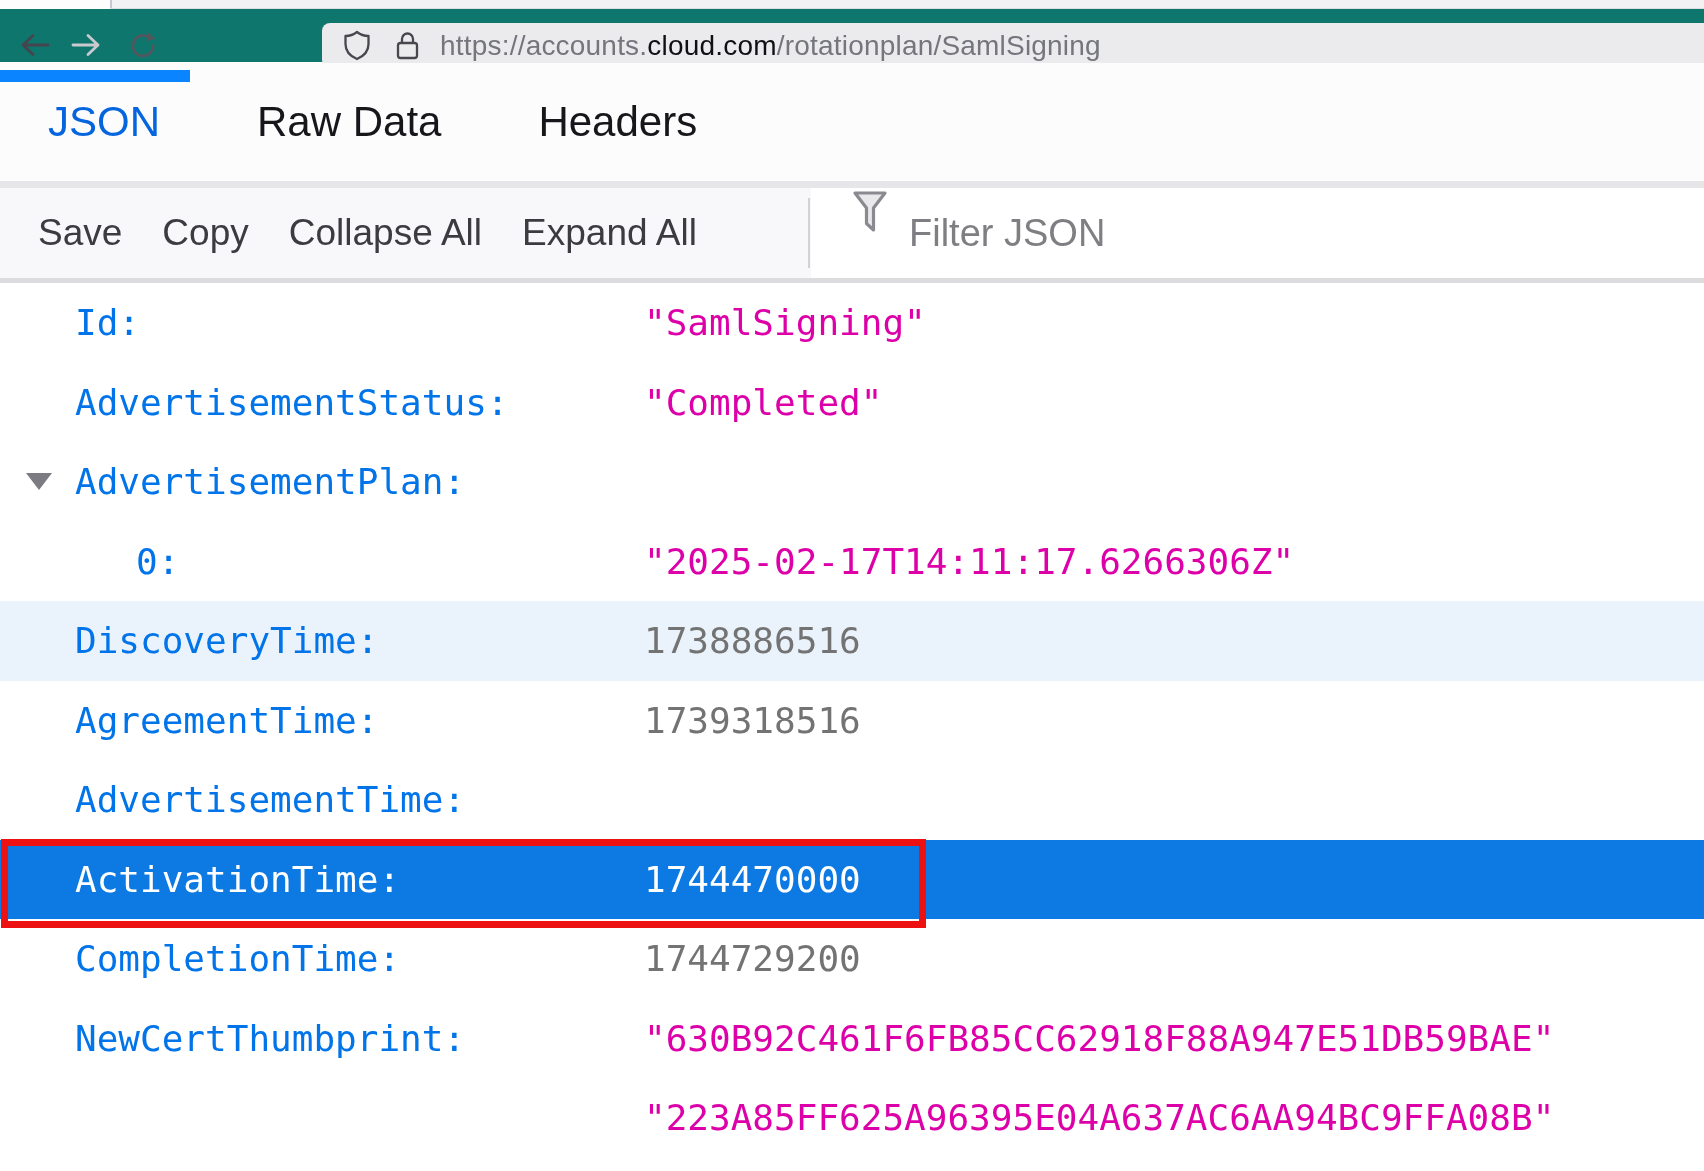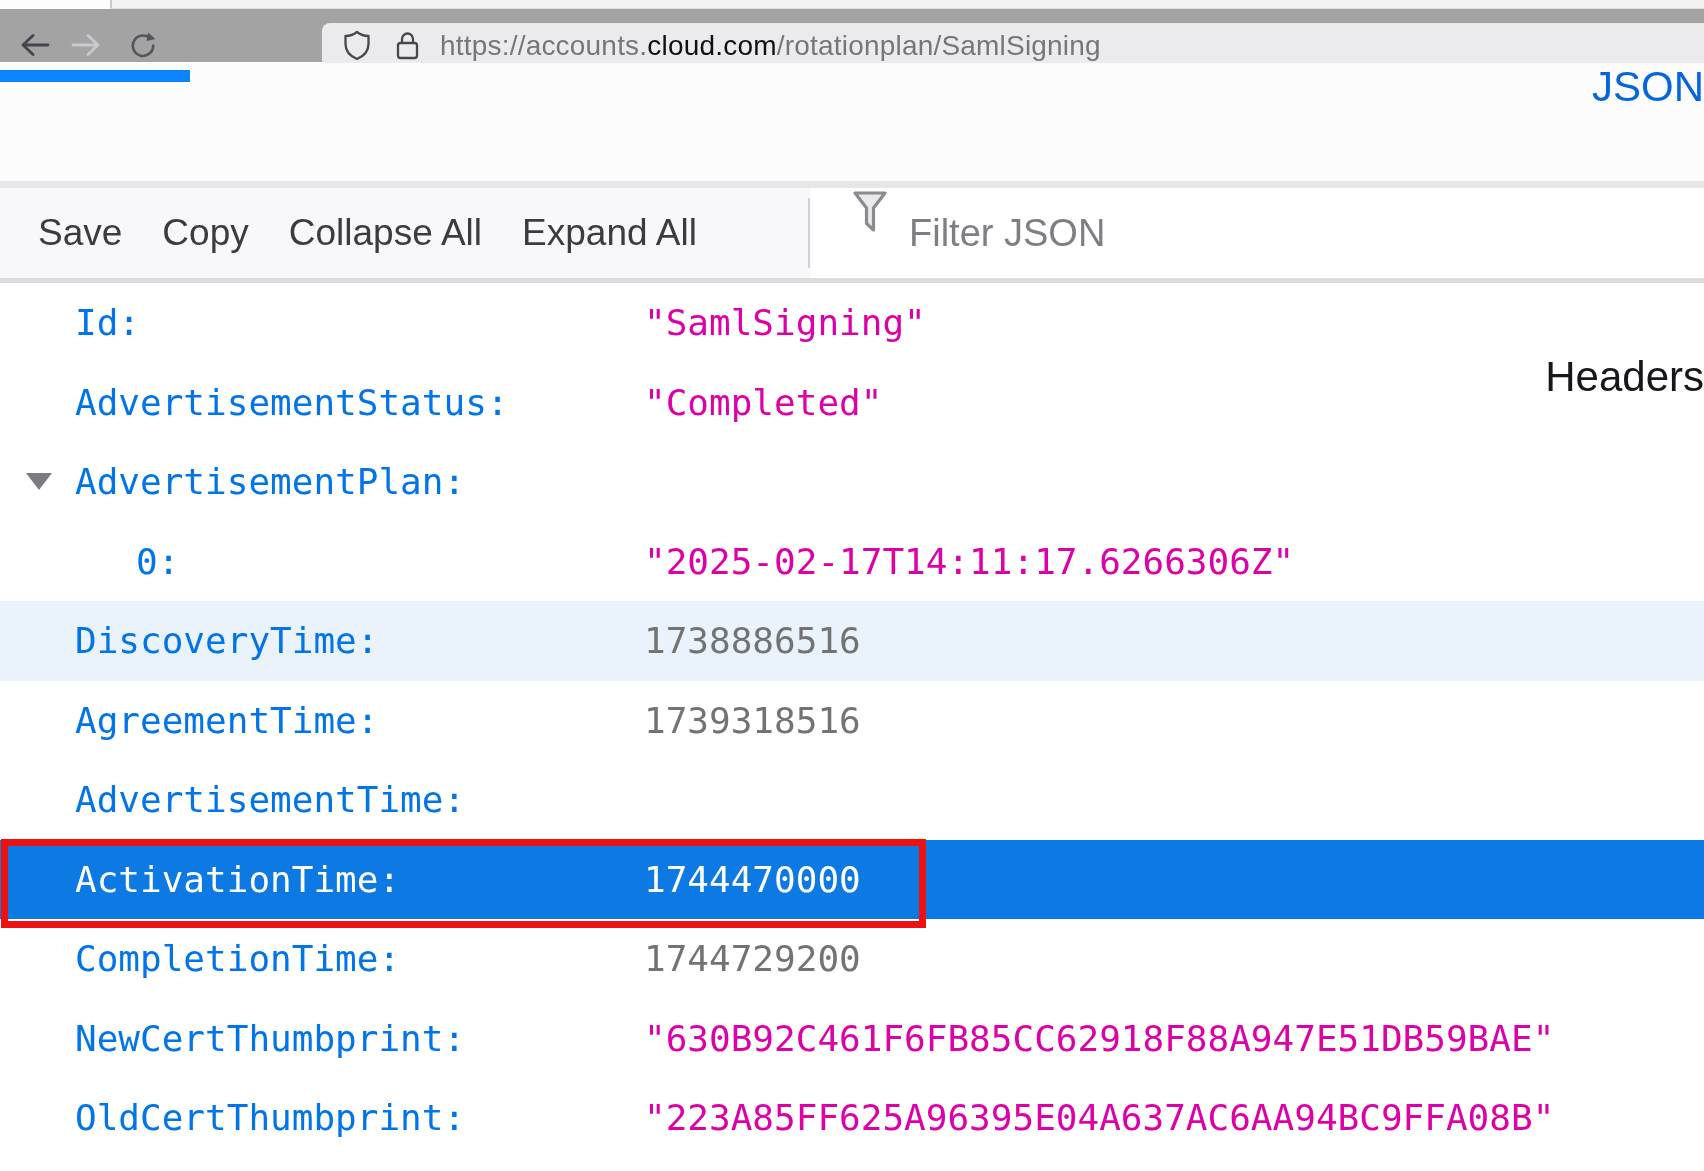--- a/index.html
+++ b/index.html
@@ -5,33 +5,33 @@
   html,body{margin:0;padding:0;background:#fff;}
   .screen{position:relative;width:1704px;height:1171px;overflow:hidden;background:#fff;
           font-family:"Liberation Sans",sans-serif;}
 
   
   .tabstrip{position:absolute;top:0;left:0;right:0;height:9px;background:#f2f2f5;}
   .tabstrip-active{position:absolute;top:0;left:0;width:110px;height:9px;background:#fdfdfe;}
   .tabstrip-divider{position:absolute;top:0;left:110px;width:2px;height:9px;background:#c8c8cf;}
   .tabstrip-border{position:absolute;top:8px;left:110px;right:0;height:1.5px;background:#dedee2;}
 
-  .navbar{position:absolute;top:9px;left:0;right:0;height:53px;background:#a3a3a3;}
+  .navbar{position:absolute;top:9px;left:0;right:0;height:53px;background:#0f766e;}
   .navbar-border{position:absolute;top:61.5px;left:0;right:0;height:1.8px;background:#e4e4e7;}
   .navicon{position:absolute;top:23px;}
   .urlbar{position:absolute;left:322px;top:14px;right:-12px;height:45px;border-radius:8px;
           background:#ebebee;display:flex;align-items:center;padding-left:21px;}
   .url-text{font-size:28px;color:#75757d;white-space:nowrap;letter-spacing:.2px;}
   .url-domain{color:#101014;}
   .shield{margin-right:23px;}
   .lock{margin-right:19px;}
 
   
   .vtabs{position:absolute;top:63px;left:0;right:0;height:118px;background:#fcfcfd;
-         display:flex;align-items:flex-end;padding-left:48px;gap:97px;flex-direction:column;}
+         display:flex;align-items:center;padding-left:48px;gap:97px;}
   .vtab{font-size:42px;color:#17161b;cursor:default;}
   .vtab.active{color:#0565df;}
   .vtab-indicator{position:absolute;top:70px;left:0;width:190px;height:12px;background:#0a84ff;}
   .vtabs-border{position:absolute;top:181px;left:0;right:0;height:7px;background:#e6e6e8;}
 
   
   .vtoolbar{position:absolute;top:188px;left:0;right:0;height:90px;background:#f8f8fa;
             display:flex;align-items:center;padding-left:38px;gap:40px;}
   .vtool-btn{font-size:37px;color:#3b3b40;white-space:nowrap;}
   .vtool-divider{position:absolute;left:808px;top:198px;width:2px;height:70px;background:#d2d2d6;}
@@ -155,19 +155,18 @@
       </div>
       <div class="json-row">
         <span class="json-key">CompletionTime:</span>
         <span class="json-value number">1744729200</span>
       </div>
       <div class="json-row">
         <span class="json-key">NewCertThumbprint:</span>
         <span class="json-value string">"630B92C461F6FB85CC62918F88A947E51DB59BAE"</span>
       </div>
       <div class="json-row">
-        <span class="json-key">OldCertThumbprint:</span>
         <span class="json-value string">"223A85FF625A96395E04A637AC6AA94BC9FFA08B"</span>
       </div>
     </div>
 
   <div class="annotation"></div>
 </div>
 
 </body></html>

